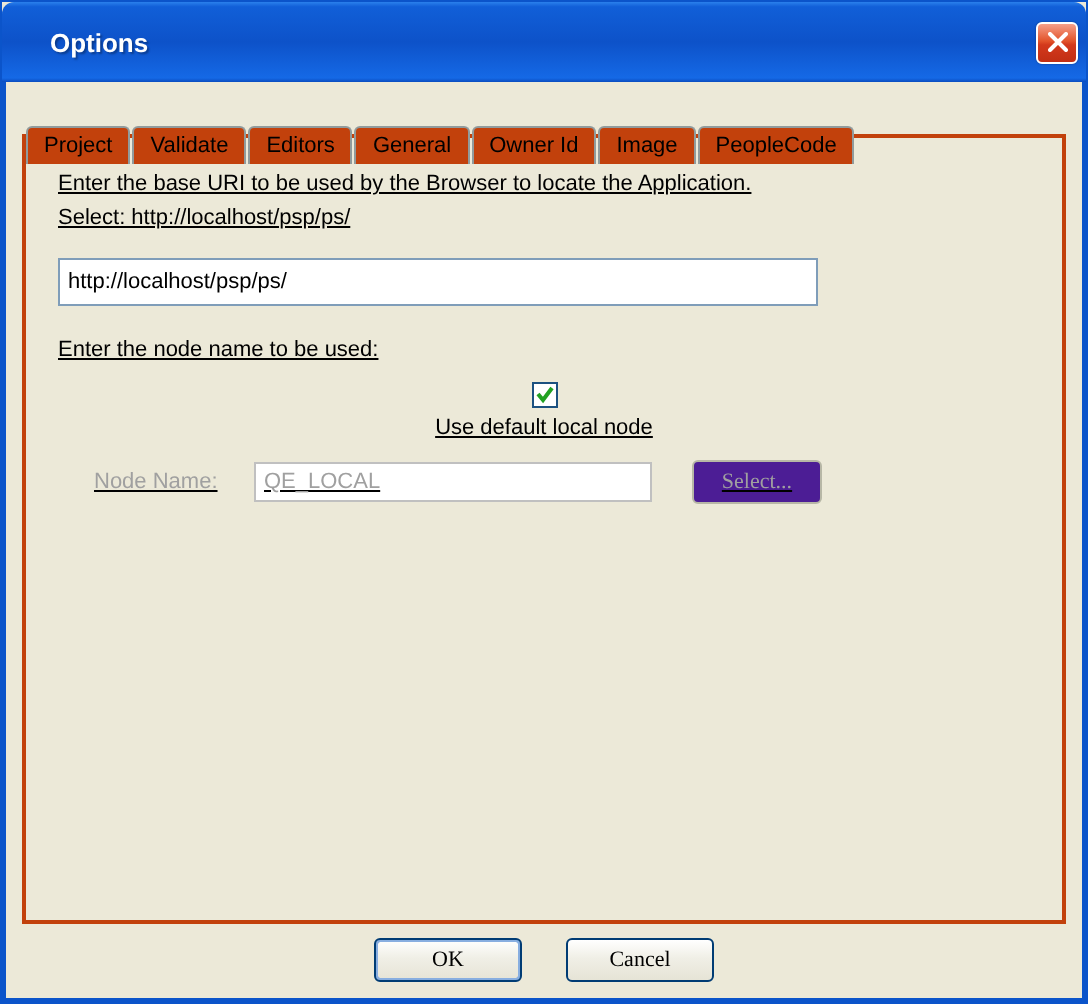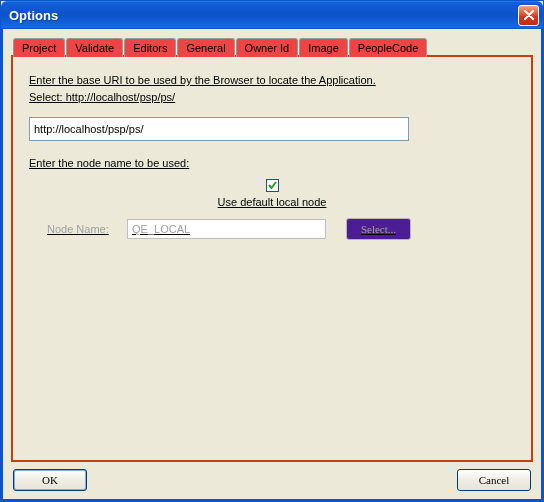--- a/index.html
+++ b/index.html
@@ -14,27 +14,27 @@
   }
   .window {
     width: 544px;
     height: 502px;
     border: 1px solid #0b54ca;
     background: #ece9d8;
     display: flex;
     flex-direction: column;
   }
   .titlebar {
-    height: 28px;
+    height: 40px;
     background: linear-gradient(to bottom, #3f8cf3 0%, #0b54ca 8%, #0b54ca 45%, #1162e8 55%, #0b54ca 100%);
     background: linear-gradient(to bottom, #2a80ec 0%, #115fd8 6%, #0d52c9 50%, #1569e6 95%, #0a4cbf 100%);
     display: flex;
     align-items: center;
     justify-content: space-between;
-    padding: 0 4px 0 8px;
+    padding: 0 4px 0 24px;
     border-top-left-radius: 6px;
     border-top-right-radius: 6px;
     text-align: center;
   }
   .titlebar .title {
     color: #fff;
     font-weight: bold;
     font-size: 13px;
     text-shadow: 1px 1px 1px rgba(0,0,0,0.3);
   }
@@ -61,30 +61,30 @@
     flex-direction: column;
   }
   .tabs {
     display: flex;
     align-items: flex-end;
     position: relative;
     z-index: 2;
     padding-left: 2px;
   }
   .tab {
-    background: #ef4444;
+    background: #c2410c;
     border: 1px solid #919b9c;
     border-bottom: none;
     border-top-left-radius: 3px;
     border-top-right-radius: 3px;
     padding: 2px 8px 3px 8px;
     margin-right: 1px;
     color: #000;
     position: relative;
-    top: 1px;
+    top: 14px;
     line-height: 14px;
     height: 19px;
   }
   .tab.active {
     background: #fcfcfe;
     background: #ece9d8;
     border-bottom: 1px solid #ece9d8;
     padding-top: 3px;
     padding-bottom: 4px;
     height: 22px;
@@ -153,21 +153,21 @@
     border: 1px solid #b7b7a6;
     border-radius: 3px;
     background: #4c1d95;
     color: #a0a0a0;
     font-family: Tahoma;
     font-size: 11px;
     margin-left: 10px;
   }
   .footer {
     display: flex;
-    justify-content: space-between;
+    justify-content: center;
     gap: 22px;
     padding: 6px 2px 2px 2px;
   }
   .btn {
     min-width: 74px;
     height: 22px;
     border: 1px solid #003c74;
     border-radius: 3px;
     background: linear-gradient(to bottom, #ffffff 0%, #f0efe6 45%, #e6e4d6 100%);
     font-family: Tahoma;

